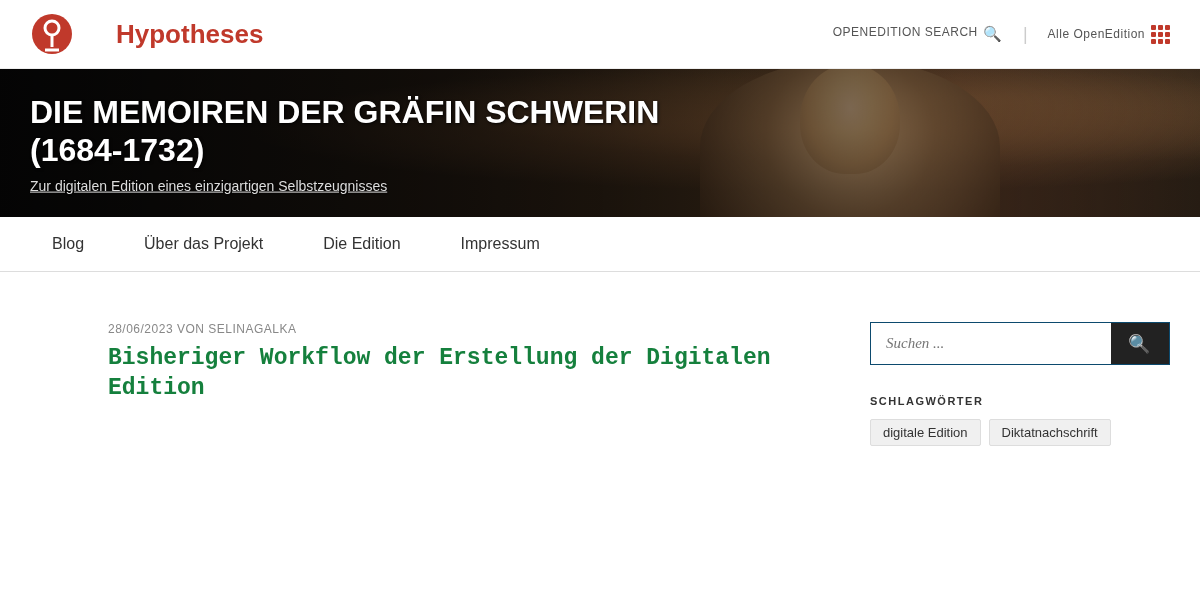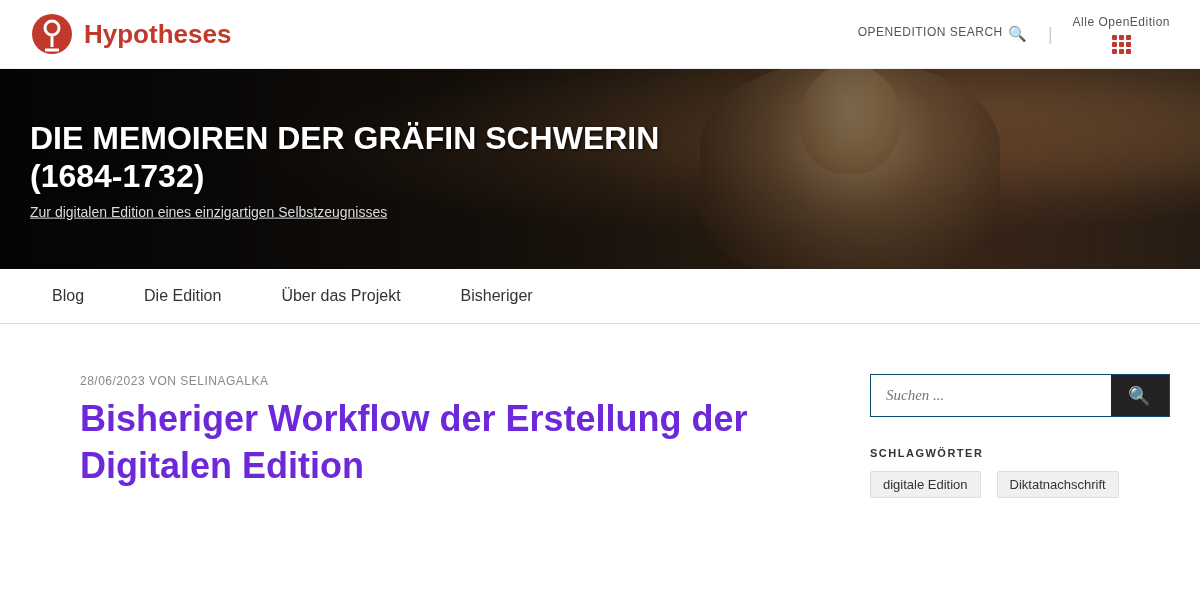--- a/index.html
+++ b/index.html
@@ -22,20 +22,21 @@
     }
     .logo-icon {
       width: 44px;
       height: 44px;
     }
     .logo-text {
       font-size: 26px;
       font-weight: bold;
       color: #c0392b;
       font-family: Arial, sans-serif;
+      margin-left: 32px;
     }
     .header-right {
       display: flex;
       align-items: center;
       gap: 20px;
       font-family: Arial, sans-serif;
       font-size: 12px;
       color: #555;
     }
     .openedition-search {
@@ -56,39 +57,38 @@
       font-size: 18px;
     }
     .alle-openedition {
       display: flex;
       align-items: center;
       gap: 6px;
       color: #555;
       font-size: 12px;
       letter-spacing: 0.5px;
       cursor: pointer;
-      flex-direction: column;
     }
     .grid-icon {
       display: inline-grid;
       grid-template-columns: repeat(3, 5px);
       gap: 2px;
     }
     .grid-icon span {
       display: block;
       width: 5px;
       height: 5px;
       background: #c0392b;
       border-radius: 1px;
     }
 
     
     .hero-banner {
       width: 100%;
-      height: 200px;
+      height: 148px;
       position: relative;
       overflow: hidden;
       background: #1a1a1a;
     }
     .hero-bg {
       position: absolute;
       top: 0; left: 0; right: 0; bottom: 0;
       background: 
         radial-gradient(ellipse at 70% 40%, rgba(150, 100, 60, 0.6) 0%, transparent 50%),
         radial-gradient(ellipse at 80% 20%, rgba(180, 130, 80, 0.4) 0%, transparent 40%),
@@ -162,40 +162,40 @@
       font-family: Arial, sans-serif;
       color: #333;
       text-decoration: none;
       transition: color 0.2s;
     }
 
     
     .main-content {
       display: flex;
       gap: 40px;
-      padding: 50px 30px 30px 80px;
+      padding: 50px 30px 30px 108px;
       max-width: 1200px;
     }
     .content-area {
       flex: 1;
       min-width: 0;
     }
     .post-meta {
       font-size: 12px;
       font-family: Arial, sans-serif;
       color: #888;
       text-transform: uppercase;
       letter-spacing: 0.5px;
       margin-bottom: 8px;
     }
     .post-title {
-      font-size: 36px;
-      font-family: Liberation Sans, sans-serif;
-      font-weight: bold;
-      color: #6d28d9;
+      font-size: 23px;
+      font-family: Liberation Mono, monospace;
+      font-weight: bold;
+      color: #15803d;
       line-height: 1.3;
       margin-bottom: 20px;
     }
     .post-section-title {
       font-size: 22px;
       font-family: Arial, sans-serif;
       font-weight: bold;
       color: #333;
     }
 
@@ -236,21 +236,21 @@
       font-family: Arial, sans-serif;
       font-size: 11px;
       font-weight: bold;
       letter-spacing: 1.5px;
       color: #333;
       text-transform: uppercase;
       margin-bottom: 12px;
     }
     .tags-row {
       display: flex;
-      gap: 16px;
+      gap: 8px;
       flex-wrap: wrap;
     }
     .tag-pill {
       background: #f0f0f0;
       border: 1px solid #ddd;
       padding: 5px 12px;
       font-size: 13px;
       font-family: Arial, sans-serif;
       color: #333;
       cursor: pointer;
@@ -303,27 +303,27 @@
     <p class="hero-subtitle">Zur digitalen Edition eines einzigartigen Selbstzeugnisses</p>
   </div>
 </div>
 
 <nav class="site-nav">
   <ul class="nav-list">
     <li class="nav-item">
       <a href="#">Blog</a>
     </li>
     <li class="nav-item">
+      <a href="#">Über das Projekt</a>
+    </li>
+    <li class="nav-item">
       <a href="#">Die Edition</a>
     </li>
     <li class="nav-item">
-      <a href="#">Über das Projekt</a>
-    </li>
-    <li class="nav-item">
-      <a href="#">Bisheriger</a>
+      <a href="#">Impressum</a>
     </li>
   </ul>
 </nav>
 
 <div class="main-content">
   <article class="content-area">
     <p class="post-meta">28/06/2023 VON SELINAGALKA</p>
     <h2 class="post-title">Bisheriger Workflow der Erstellung der Digitalen Edition</h2>
   </article>
 

